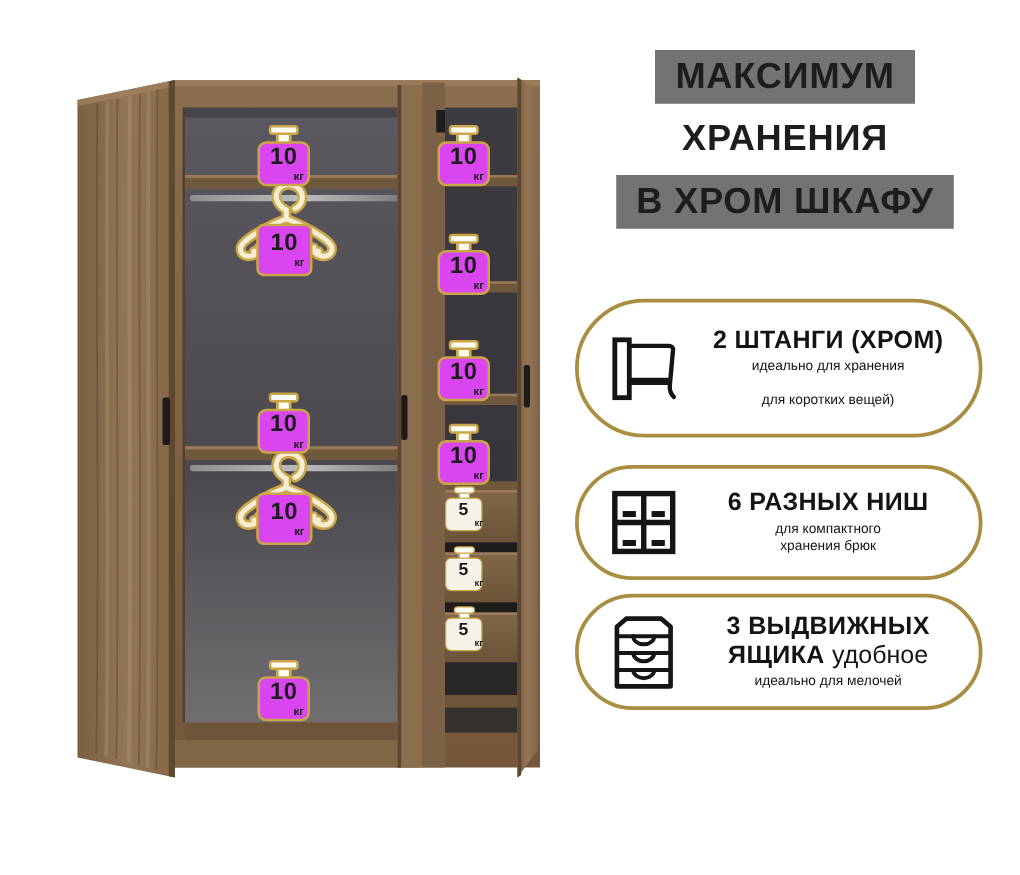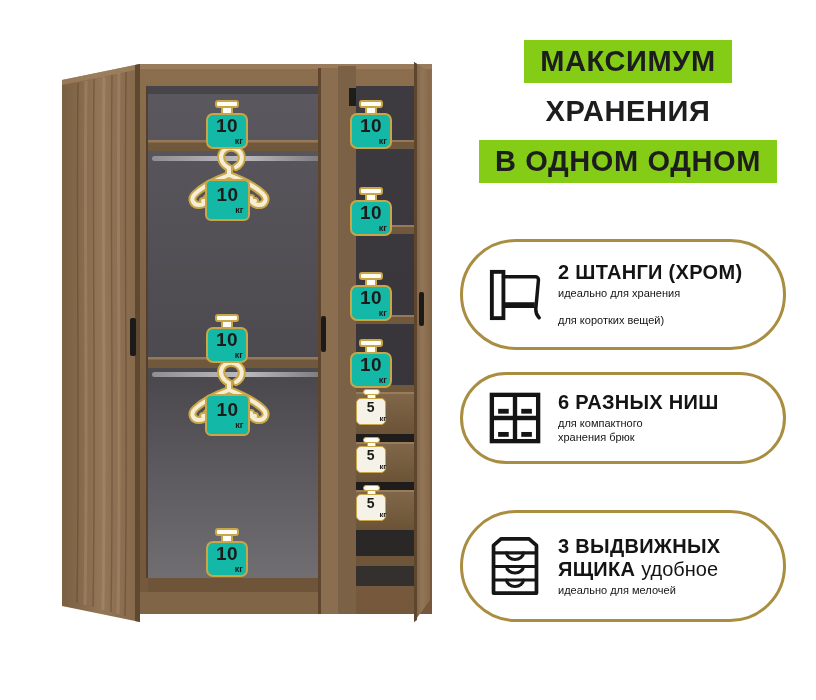--- a/index.html
+++ b/index.html
@@ -7,40 +7,40 @@
     position:relative;width:816px;height:700px;background:#ffffff;overflow:hidden;
     font-family:"Liberation Sans",sans-serif;color:#1d1d1f;
   }
   svg{display:block;}
   .wardrobe-svg{position:absolute;left:0;top:0;}
 
   
   .wbadge{position:absolute;display:flex;flex-direction:column;align-items:center;line-height:1;}
   .wbadge .cap{width:24px;height:8px;background:#fffdf6;border:2px solid #c9a647;border-radius:3px;box-sizing:border-box;z-index:2;}
   .wbadge .stem{width:12px;height:8px;background:#fffdf6;border-left:2px solid #c9a647;border-right:2px solid #c9a647;box-sizing:border-box;margin-top:-1px;z-index:1;}
-  .wbadge .bbody{margin-top:-2px;width:42px;height:36px;background:#14b8a6;border:2px solid #c9a647;border-radius:7px;box-sizing:border-box;
+  .wbadge .bbody{margin-top:-2px;width:42px;height:36px;background:#d946ef;border:2px solid #c9a647;border-radius:7px;box-sizing:border-box;
     display:flex;flex-direction:column;align-items:center;justify-content:center;z-index:3;}
   .wbadge .val{font-size:19px;font-weight:700;color:#1b1b1b;letter-spacing:.5px;}
   .wbadge .unit{font-size:9px;font-weight:700;color:#1b1b1b;margin-top:2px;padding-left:24px;}
   .wbadge.hang .bbody{width:45px;height:42px;border-radius:6px;}
   .wbadge.small .cap{width:17px;height:6px;border-width:1.5px;}
   .wbadge.small .stem{width:9px;height:6px;border-width:1.5px;}
   .wbadge.small .bbody{width:30px;height:27px;border-width:1.5px;border-radius:5px;background:#f6f2e7;}
   .wbadge.small .val{font-size:14px;}
   .wbadge.small .unit{font-size:7.5px;margin-top:1px;}
 
   
   .headline{position:absolute;left:458px;top:40px;width:340px;text-align:center;}
   .headline .hline{display:block;width:max-content;margin:0 auto 7px;padding:5px 16px;
     font-size:29px;font-weight:700;letter-spacing:.6px;color:#1d1d1f;white-space:nowrap;}
-  .headline .hl{background:#84cc16;}
+  .headline .hl{background:#737373;}
 
   
   .feature{position:absolute;left:460px;width:326px;box-sizing:border-box;background:#fff;
-    border:3px solid #a98e41;border-radius:58px;display:flex;align-items:center;gap:13px;padding:0 16px 0 22px;}
+    border:3px solid #a98e41;border-radius:58px;display:flex;align-items:center;gap:13px;padding:0 16px 0 22px;text-align:center;}
   .f-icon{flex:none;width:60px;display:flex;justify-content:center;align-items:center;}
   .f-text{flex:1;color:#141414;}
   .f-title{font-size:20px;font-weight:700;letter-spacing:.3px;margin-bottom:3px;white-space:nowrap;}
   .f-body{font-size:11px;font-weight:400;line-height:1.27;}
   .f-inline{font-size:20px;font-weight:400;letter-spacing:0;}
 </style>
 </head>
 <body>
 
 <div class="canvas">
@@ -262,21 +262,21 @@
     <div class="stem"></div>
     <div class="bbody">
         <span class="val">5</span>
         <span class="unit">кг</span>
       </div>
   </div>
 
   <div class="headline">
     <span class="hline hl">МАКСИМУМ</span>
     <span class="hline">ХРАНЕНИЯ</span>
-    <span class="hline hl">В ОДНОМ ОДНОМ</span>
+    <span class="hline hl">В ХРОМ ШКАФУ</span>
   </div>
 
   <div class="feature" style="top:239px;height:111px">
     <div class="f-icon">
       <svg width="54" height="54" viewBox="0 0 56 56">
         <rect x="4" y="4" width="12" height="48" fill="none" stroke="#141414" stroke-width="4"></rect>
         <path d="M16,9 H49 C51,9 52.5,10.5 52.3,12.5 L49.6,42 C49.3,46 50.5,49 53,51.5" fill="none" stroke="#141414" stroke-width="3.6" stroke-linecap="round"></path>
         <path d="M16,38.5 H48.5" fill="none" stroke="#141414" stroke-width="6"></path>
       </svg>
     </div>
@@ -305,21 +305,21 @@
     </div>
     <div class="f-text">
       <div class="f-title">6 РАЗНЫХ НИШ</div>
       <div class="f-body">
         <span>для компактного</span><br>
         <span>хранения брюк</span>
       </div>
     </div>
   </div>
 
-  <div class="feature" style="top:510px;height:112px">
+  <div class="feature" style="top:475px;height:93px">
     <div class="f-icon">
       <svg width="56" height="62" viewBox="0 0 60 66">
         <path d="M15,4 H45 L53,11 V62 H7 V11 Z" fill="none" stroke="#161616" stroke-width="4" stroke-linejoin="round"></path>
         <path d="M7,19 H53 M7,33.5 H53 M7,48 H53" fill="none" stroke="#161616" stroke-width="3.4"></path>
         <path d="M21,19 A9,7 0 0 0 39,19 M21,33.5 A9,7 0 0 0 39,33.5 M21,48 A9,7 0 0 0 39,48" fill="none" stroke="#161616" stroke-width="3.4" stroke-linecap="round"></path>
       </svg>
     </div>
     <div class="f-text">
       <div class="f-title">
         <span>3 ВЫДВИЖНЫХ</span><br>

